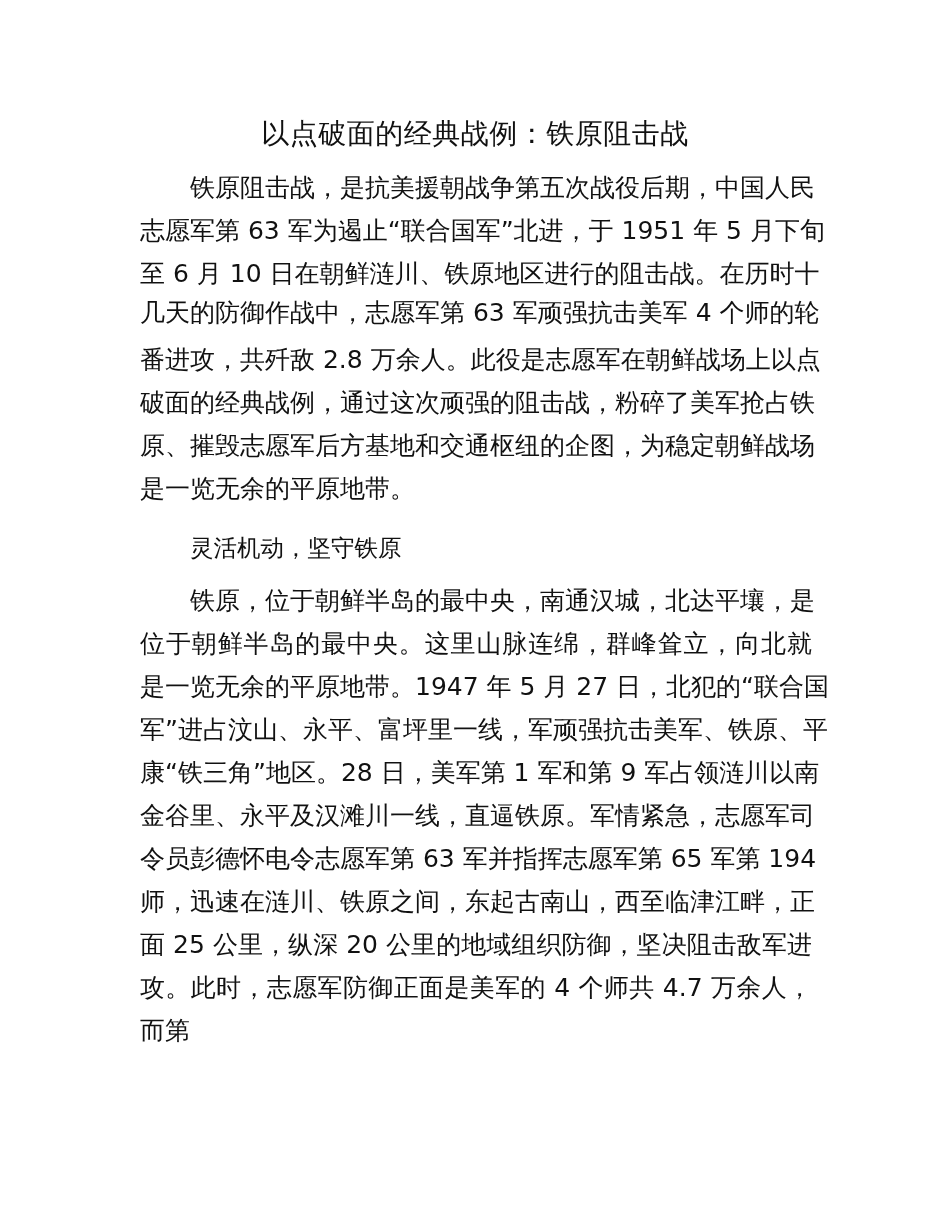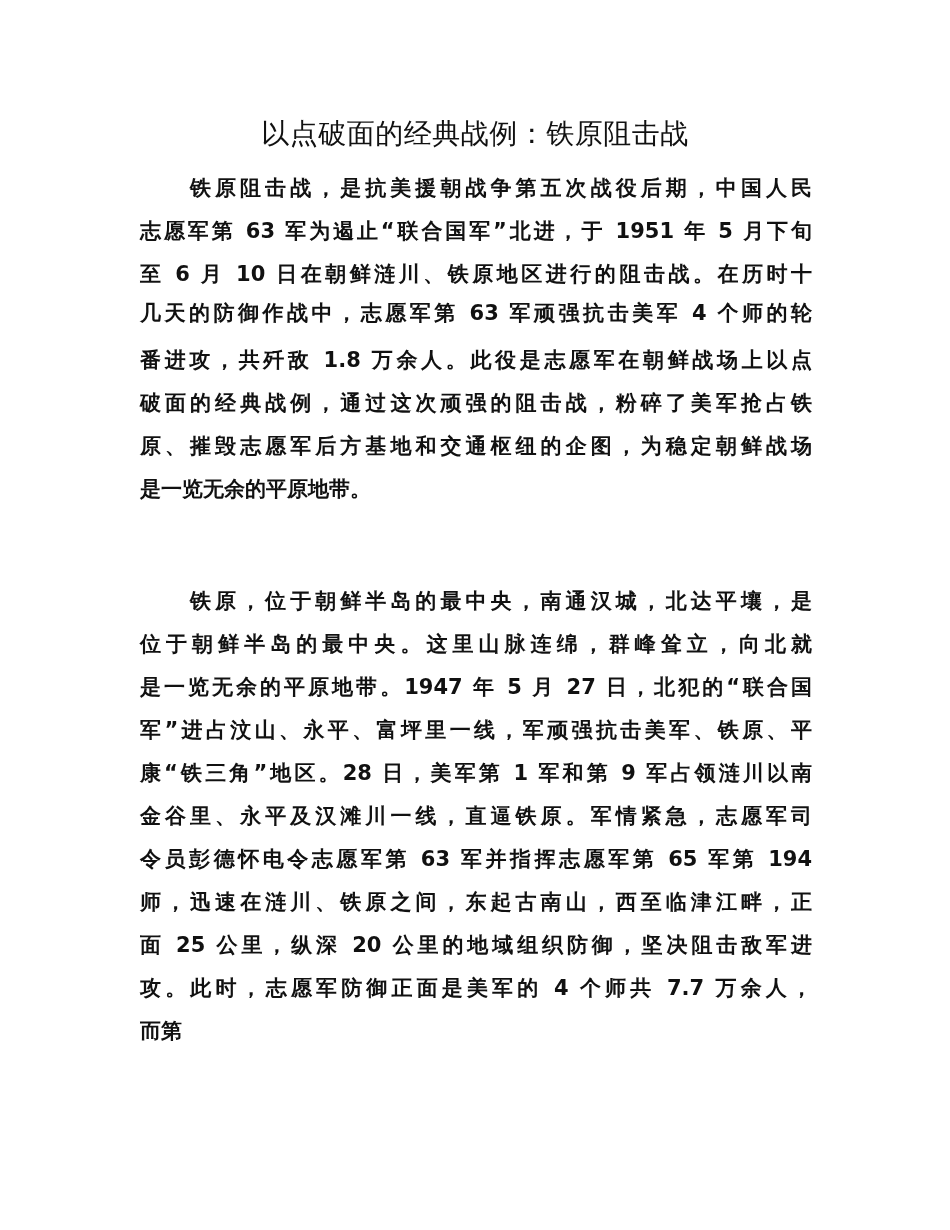--- a/index.html
+++ b/index.html
@@ -1,50 +1,51 @@
 <!DOCTYPE html>
 <html><head>
 <meta charset="utf-8">
 <style>
   html, body { margin: 0; padding: 0; background: #ffffff; }
   body { width: 950px; height: 1230px; position: relative; overflow: hidden;
          font-family: "DejaVu Sans", "Liberation Sans", sans-serif; color: #111111; }
   .page { position: absolute; left: 0; top: 0; width: 950px; height: 1230px; background: #fff; }
   .title { position: absolute; left: 0; width: 950px; top: 114px; text-align: center;
            font-size: 28px; line-height: 40px; letter-spacing: 0.5px; white-space: nowrap; }
-  .line { position: absolute; left: 140px; width: 672px; font-size: 21px; line-height: 34px;
-          white-space: nowrap; text-align: justify; text-align-last: justify; font-weight: bold; }
+  .line { position: absolute; left: 140px; width: 672px; font-size: 25px; line-height: 34px;
+          white-space: nowrap; text-align: justify; text-align-last: justify; }
   .line.first { left: 190px; width: 622px; }
   .line.last { text-align-last: left; }
   .heading { position: absolute; left: 190px; font-size: 23.5px; line-height: 34px; white-space: nowrap; }
 </style>
 </head>
 <body>
 
 <div class="page">
   <div class="title">以点破面的经典战例：铁原阻击战</div>
 
   <div>
     <div class="line first" style="top:171px">铁原阻击战，是抗美援朝战争第五次战役后期，中国人民</div>
     <div class="line" style="top:214px">志愿军第 63 军为遏止“联合国军”北进，于 1951 年 5 月下旬</div>
     <div class="line" style="top:257px">至 6 月 10 日在朝鲜涟川、铁原地区进行的阻击战。在历时十</div>
     <div class="line" style="top:296px">几天的防御作战中，志愿军第 63 军顽强抗击美军 4 个师的轮</div>
-    <div class="line" style="top:343px">番进攻，共歼敌 1.8 万余人。此役是志愿军在朝鲜战场上以点</div>
+    <div class="line" style="top:343px">番进攻，共歼敌 2.8 万余人。此役是志愿军在朝鲜战场上以点</div>
     <div class="line" style="top:386px">破面的经典战例，通过这次顽强的阻击战，粉碎了美军抢占铁</div>
     <div class="line" style="top:429px">原、摧毁志愿军后方基地和交通枢纽的企图，为稳定朝鲜战场</div>
     <div class="line last" style="top:472px">是一览无余的平原地带。</div>
   </div>
 
+  <div class="heading" style="top:531px">灵活机动，坚守铁原</div>
 
   <div>
     <div class="line first" style="top:584px">铁原，位于朝鲜半岛的最中央，南通汉城，北达平壤，是</div>
     <div class="line" style="top:627px">位于朝鲜半岛的最中央。这里山脉连绵，群峰耸立，向北就</div>
     <div class="line" style="top:670px">是一览无余的平原地带。1947 年 5 月 27 日，北犯的“联合国</div>
     <div class="line" style="top:713px">军”进占汶山、永平、富坪里一线，军顽强抗击美军、铁原、平</div>
     <div class="line" style="top:756px">康“铁三角”地区。28 日，美军第 1 军和第 9 军占领涟川以南</div>
     <div class="line" style="top:799px">金谷里、永平及汉滩川一线，直逼铁原。军情紧急，志愿军司</div>
     <div class="line" style="top:842px">令员彭德怀电令志愿军第 63 军并指挥志愿军第 65 军第 194</div>
     <div class="line" style="top:885px">师，迅速在涟川、铁原之间，东起古南山，西至临津江畔，正</div>
     <div class="line" style="top:928px">面 25 公里，纵深 20 公里的地域组织防御，坚决阻击敌军进</div>
-    <div class="line" style="top:971px">攻。此时，志愿军防御正面是美军的 4 个师共 7.7 万余人，</div>
+    <div class="line" style="top:971px">攻。此时，志愿军防御正面是美军的 4 个师共 4.7 万余人，</div>
     <div class="line last" style="top:1014px">而第</div>
   </div>
 </div>
 
 </body></html>

